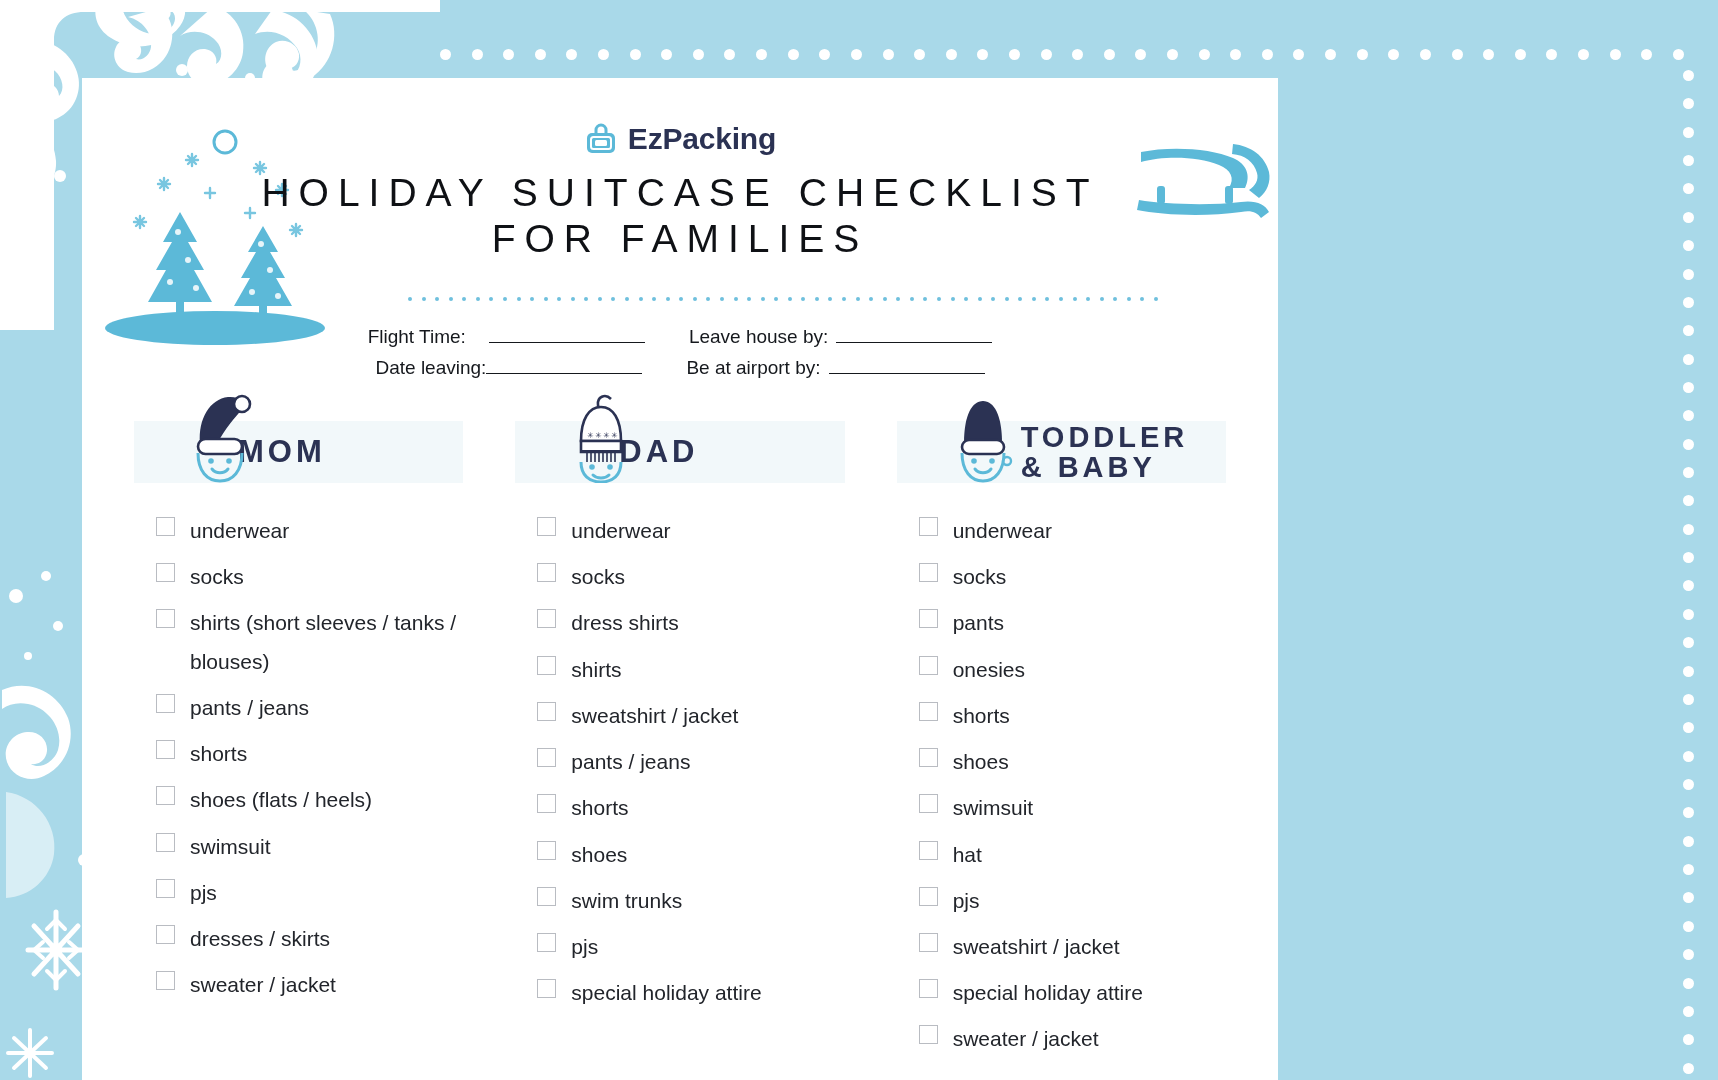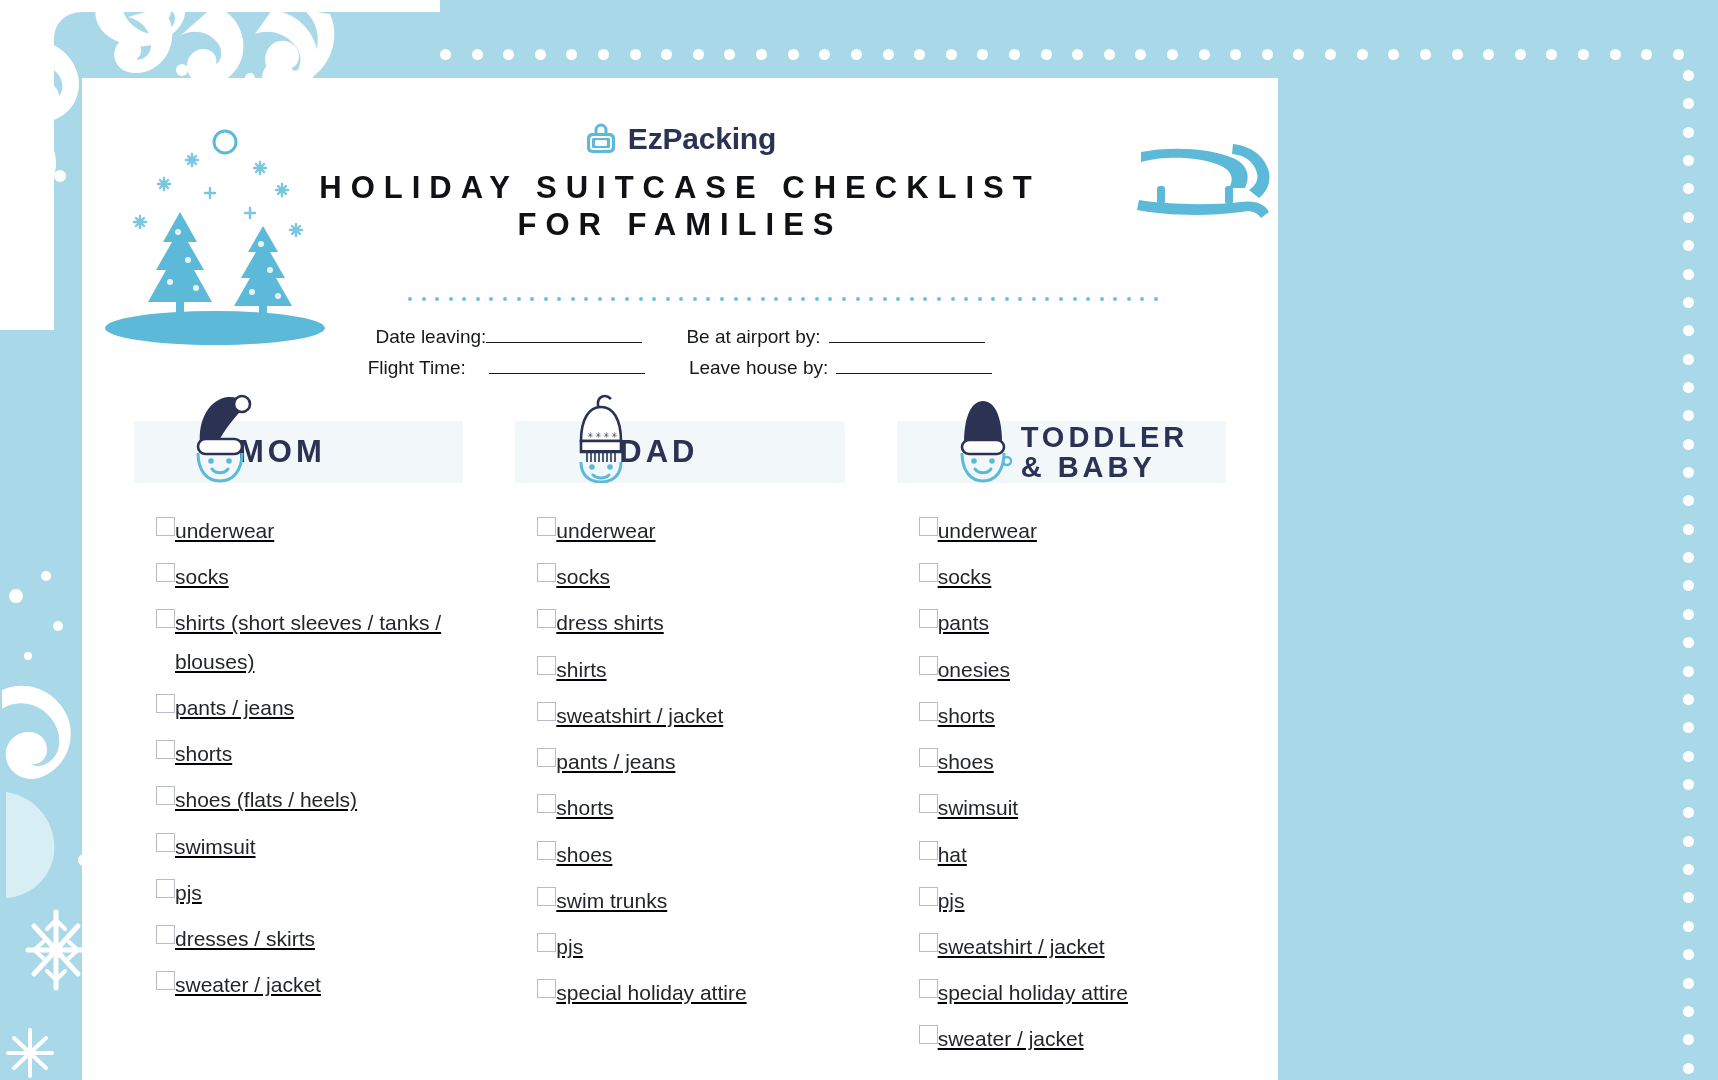--- a/index.html
+++ b/index.html
@@ -50,21 +50,21 @@
   .logo-icon { width: 34px; height: 34px; display: block; }
   .logo-text {
     font-size: 30px; font-weight: 700; color: #2b3253;
     letter-spacing: -0.2px; font-family: "Liberation Sans", sans-serif;
   }
 
   
   .title {
     position: absolute; top: 92px; left: 0; width: 100%;
     text-align: center;
-    font-size: 31px; font-weight: 700; color: #0f1115;
+    font-size: 39px; font-weight: 400; color: #0f1115;
     letter-spacing: 9px; line-height: 1.18;
     font-family: "Liberation Sans", sans-serif;
     white-space: pre-line;
   }
 
   
   .trees { position: absolute; left: 18px; top: 42px; width: 230px; height: 230px; }
   .sleigh { position: absolute; right: 0px; top: 60px; width: 145px; height: 100px; }
 
   
@@ -105,23 +105,22 @@
     margin-left: 104px;
     font-size: 31px; font-weight: 700; color: #2b3253;
     letter-spacing: 4px; line-height: 1.05;
     font-family: "Liberation Sans", sans-serif;
     white-space: pre-line;
   }
   .col-head.two-line .ttl { margin-left: 124px; font-size: 29px; }
 
   .col-list { margin-top: 29px; padding-left: 22px; }
   .citem {
-    display: flex; align-items: flex-start; 
+    display: flex; align-items: flex-start; gap: 15px;
     margin-bottom: 8px;
-    text-decoration: underline;
   }
   .cbox {
     width: 19px; height: 19px; min-width: 19px;
     border: 1.6px solid #b9bcc2; background: #fff;
     margin-top: 5px;
   }
   .clabel {
     font-size: 21px; color: #22252b; line-height: 1.82;
     font-family: "Liberation Sans", sans-serif;
   }
@@ -365,35 +364,35 @@
       <span></span>
       <span></span>
       <span></span>
       <span></span>
       <span></span>
   </div>
 
   <div class="form">
     <div class="form-row">
       <div class="fgroup">
-        <span class="flabel">Date leaving:</span>
-        <span class="fline" style="width:156px"></span>
+        <span class="flabel">Flight Time:</span>
+        <span class="fline" style="width:156px;margin-left:23px"></span>
       </div>
       <div class="fgroup" style="margin-left:44px">
-        <span class="flabel">Be at airport by:</span>
+        <span class="flabel">Leave house by:</span>
         <span class="fline" style="width:156px;margin-left:8px"></span>
       </div>
     </div>
     <div class="form-row">
       <div class="fgroup">
-        <span class="flabel">Flight Time:</span>
-        <span class="fline" style="width:156px;margin-left:23px"></span>
+        <span class="flabel">Date leaving:</span>
+        <span class="fline" style="width:156px"></span>
       </div>
       <div class="fgroup" style="margin-left:44px">
-        <span class="flabel">Leave house by:</span>
+        <span class="flabel">Be at airport by:</span>
         <span class="fline" style="width:156px;margin-left:8px"></span>
       </div>
     </div>
   </div>
 
   <div class="cols">
 
     <div class="col">
       <div class="col-head">
         <svg class="avatar" viewBox="0 0 72 92">

